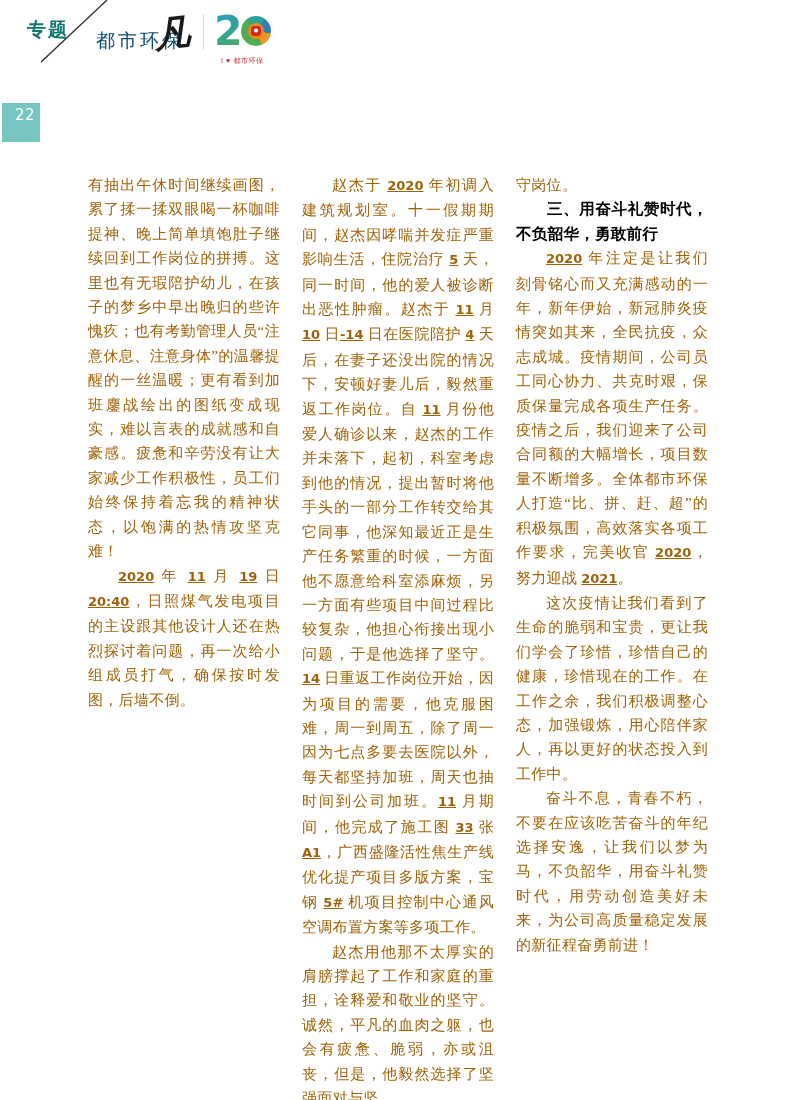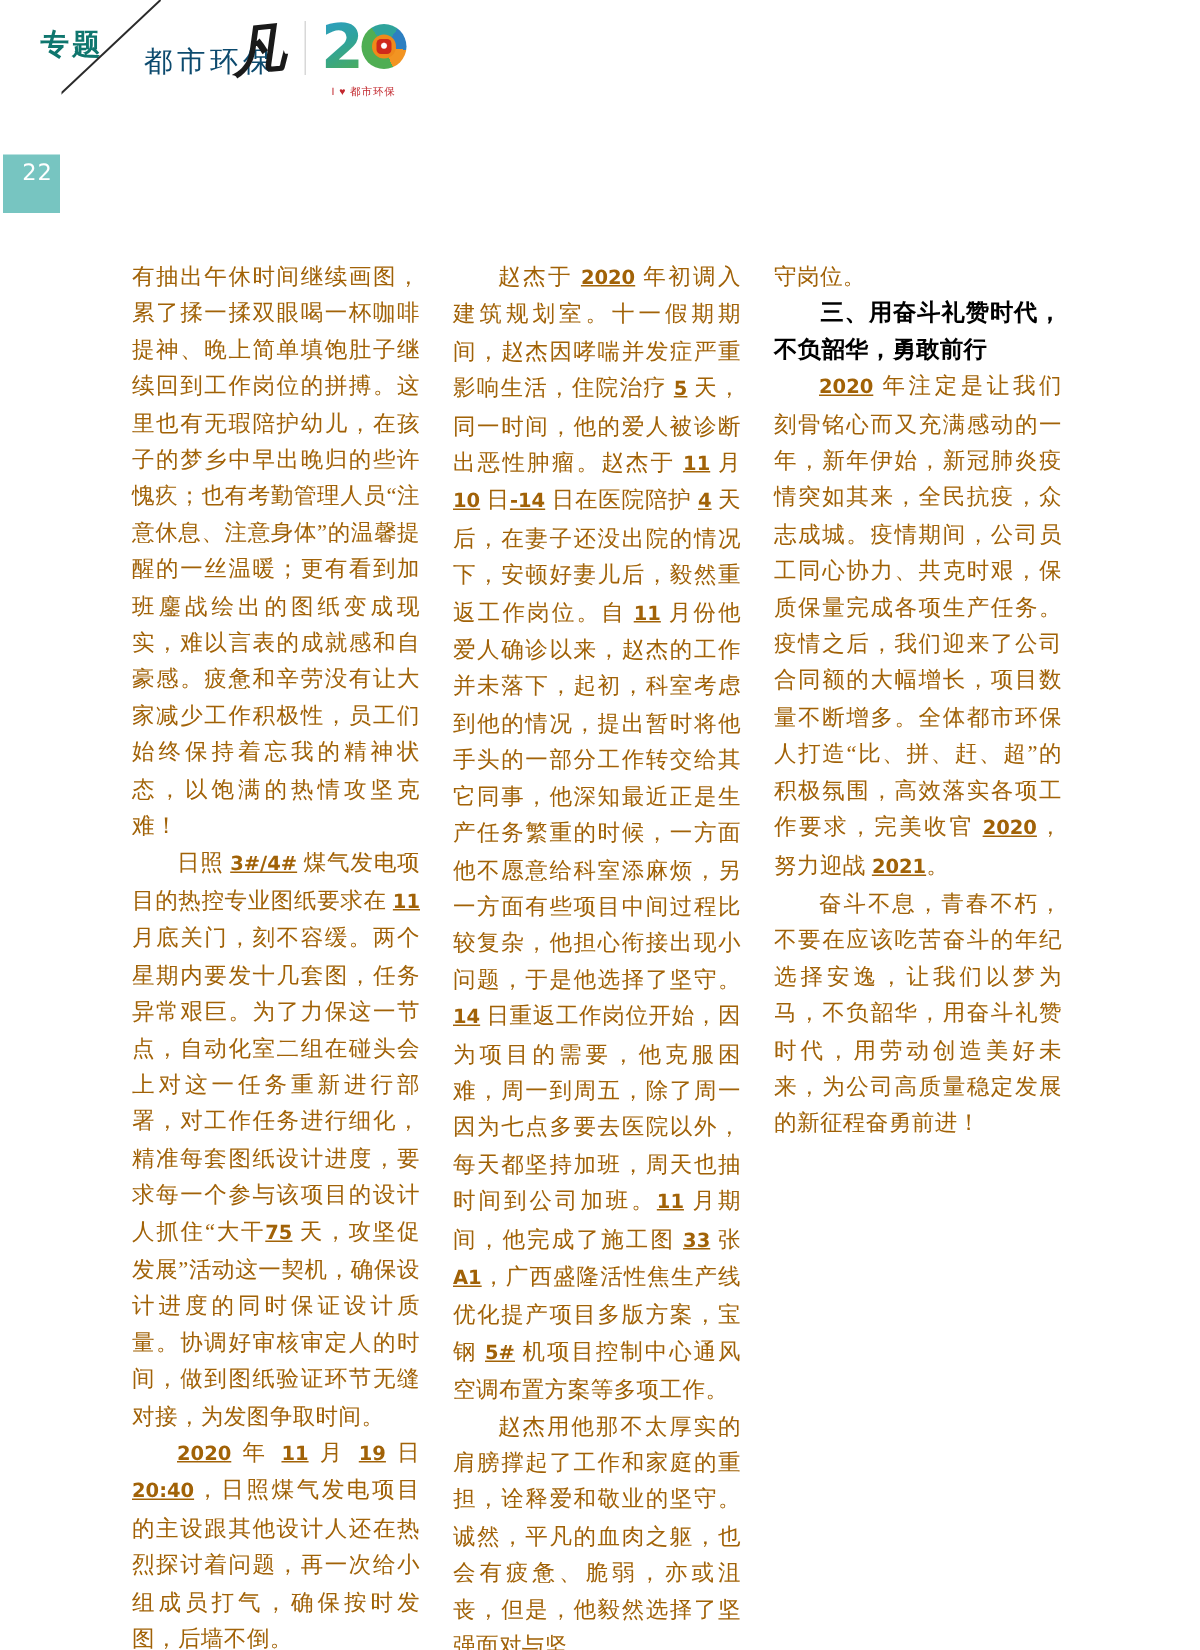--- a/index.html
+++ b/index.html
@@ -132,31 +132,31 @@
     <span class="hole"></span>
     <span class="dot"></span>
   </span>
 </div>
 <div class="anniv-tagline">I ♥ 都市环保</div>
 
 <div class="article">
 
   <div class="col">
     <p class="para">有抽出午休时间继续画图，累了揉一揉双眼喝一杯咖啡提神、晚上简单填饱肚子继续回到工作岗位的拼搏。这里也有无瑕陪护幼儿，在孩子的梦乡中早出晚归的些许愧疚；也有考勤管理人员“注意休息、注意身体”的温馨提醒的一丝温暖；更有看到加班鏖战绘出的图纸变成现实，难以言表的成就感和自豪感。疲惫和辛劳没有让大家减少工作积极性，员工们始终保持着忘我的精神状态，以饱满的热情攻坚克难！</p>
-    <p class="para indent">日照 <span class="num">3#/4#</span> 煤气发电项目的热控专业图纸要求在 <span class="num">11</span> 月底关门，刻不容缓。两个星期内要发十几套图，任务异常艰巨。为了力保这一节点，自动化室二组在碰头会上对这一任务重新进行部署，对工作任务进行细化，精准每套图纸设计进度，要求每一个参与该项目的设计人抓住“大干<span class="num">75</span> 天，攻坚促发展”活动这一契机，确保设计进度的同时保证设计质量。协调好审核审定人的时间，做到图纸验证环节无缝对接，为发图争取时间。</p>
     <p class="para indent"><span class="num">2020</span> 年 <span class="num">11</span> 月 <span class="num">19</span> 日 <span class="num">20:40</span>，日照煤气发电项目的主设跟其他设计人还在热烈探讨着问题，再一次给小组成员打气，确保按时发图，后墙不倒。</p>
 
   </div>
 
   <div class="col">
     <p class="para indent">赵杰于 <span class="num">2020</span> 年初调入建筑规划室。十一假期期间，赵杰因哮喘并发症严重影响生活，住院治疗 <span class="num">5</span> 天，同一时间，他的爱人被诊断出恶性肿瘤。赵杰于 <span class="num">11</span> 月 <span class="num">10</span> 日<span class="num">-14</span> 日在医院陪护 <span class="num">4</span> 天后，在妻子还没出院的情况下，安顿好妻儿后，毅然重返工作岗位。自 <span class="num">11</span> 月份他爱人确诊以来，赵杰的工作并未落下，起初，科室考虑到他的情况，提出暂时将他手头的一部分工作转交给其它同事，他深知最近正是生产任务繁重的时候，一方面他不愿意给科室添麻烦，另一方面有些项目中间过程比较复杂，他担心衔接出现小问题，于是他选择了坚守。<span class="num">14</span> 日重返工作岗位开始，因为项目的需要，他克服困难，周一到周五，除了周一因为七点多要去医院以外，每天都坚持加班，周天也抽时间到公司加班。<span class="num">11</span> 月期间，他完成了施工图 <span class="num">33</span> 张 <span class="num">A1</span>，广西盛隆活性焦生产线优化提产项目多版方案，宝钢 <span class="num">5#</span> 机项目控制中心通风空调布置方案等多项工作。</p>
     <p class="para indent">赵杰用他那不太厚实的肩膀撑起了工作和家庭的重担，诠释爱和敬业的坚守。诚然，平凡的血肉之躯，也会有疲惫、脆弱，亦或沮丧，但是，他毅然选择了坚强面对与坚</p>
   </div>
 
   <div class="col">
     <p class="para">守岗位。</p>
     <p class="heading">三、用奋斗礼赞时代，不负韶华，勇敢前行</p>
     <p class="para indent"><span class="num">2020</span> 年注定是让我们刻骨铭心而又充满感动的一年，新年伊始，新冠肺炎疫情突如其来，全民抗疫，众志成城。疫情期间，公司员工同心协力、共克时艰，保质保量完成各项生产任务。疫情之后，我们迎来了公司合同额的大幅增长，项目数量不断增多。全体都市环保人打造“比、拼、赶、超”的积极氛围，高效落实各项工作要求，完美收官 <span class="num">2020</span>，努力迎战 <span class="num">2021</span>。</p>
+    <p class="para indent">这次疫情让我们看到了生命的脆弱和宝贵，更让我们学会了珍惜，珍惜自己的健康，珍惜现在的工作。在工作之余，我们积极调整心态，加强锻炼，用心陪伴家人，再以更好的状态投入到工作中。</p>
     <p class="para indent">奋斗不息，青春不朽，不要在应该吃苦奋斗的年纪选择安逸，让我们以梦为马，不负韶华，用奋斗礼赞时代，用劳动创造美好未来，为公司高质量稳定发展的新征程奋勇前进！</p>
 
   </div>
 
 </div>
 
 </body></html>

